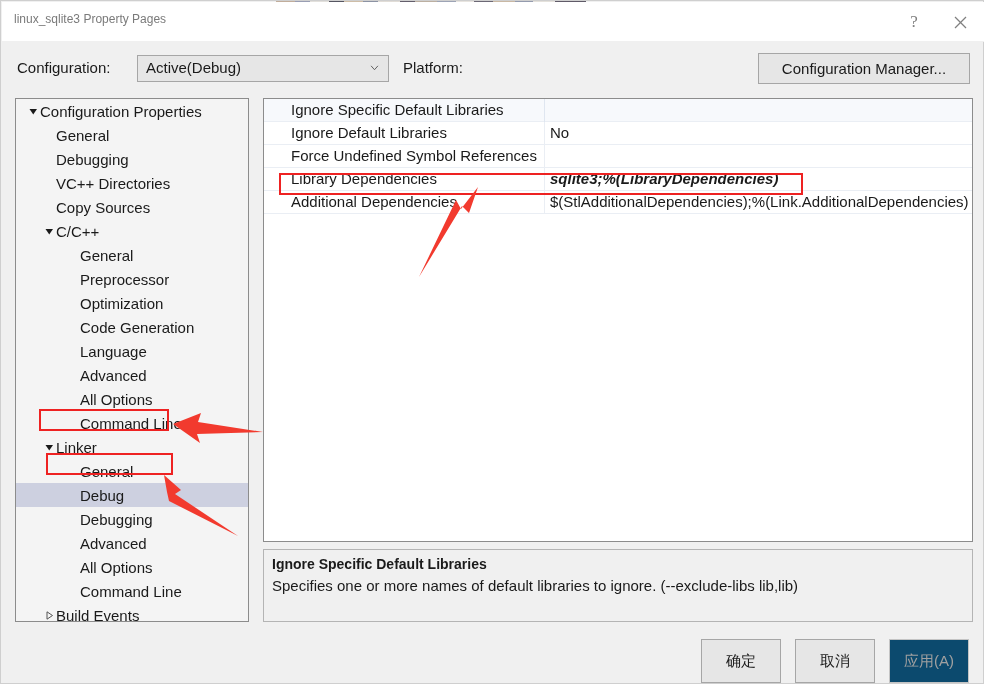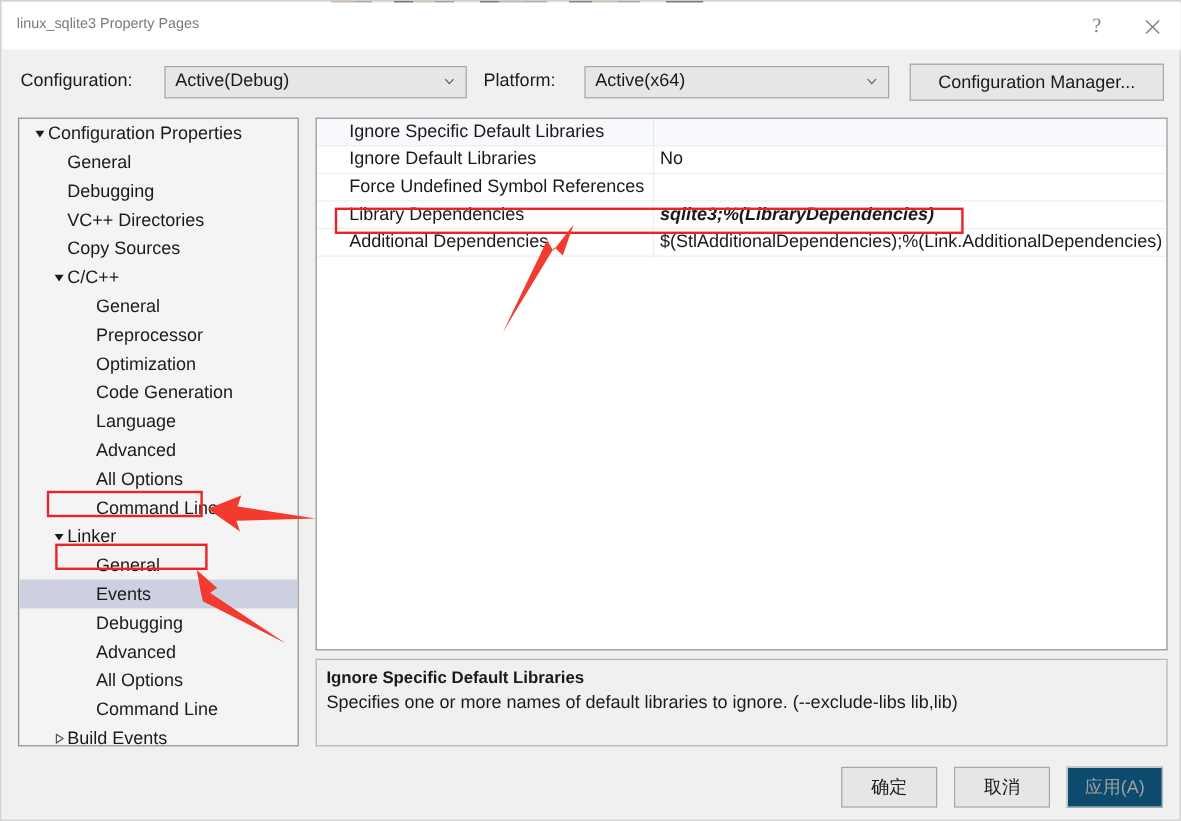--- a/index.html
+++ b/index.html
@@ -118,21 +118,21 @@
   .desc-title{
     position:absolute;left:8px;top:6px;
     font-size:14px;font-weight:bold;color:#1a1a1a;white-space:nowrap;
   }
   .desc-body{
     position:absolute;left:8px;top:27px;
     font-size:15px;color:#1a1a1a;white-space:nowrap;
   }
   
   .fbtn{
-    position:absolute;top:638px;width:80px;height:34px;
+    position:absolute;top:638px;width:80px;height:44px;
     background:#e6e6e6;border:1px solid #a6a6a6;box-sizing:border-box;
     font-size:15px;color:#1a1a1a;
     display:flex;align-items:center;justify-content:center;
     cursor:default;
   }
   .fbtn.disabled{color:#a0a0a0;background:#0c4a6e;border-color:#c4c4c4;}
   #btn-ok{left:700px;}
   #btn-cancel{left:794px;}
   #btn-apply{left:888px;}
   
@@ -173,26 +173,20 @@
 
   <div class="cfg-label">Configuration:</div>
   <div class="combo" id="cfg-combo">
     <div class="val">Active(Debug)</div>
     <svg class="chev" viewBox="0 0 10 7">
       <polyline points="1,1 5,5.5 9,1" fill="none" stroke="#5a5a5a" stroke-width="1.1"></polyline>
     </svg>
   </div>
 
   <div class="plat-label">Platform:</div>
-  <div class="combo" id="plat-combo">
-    <div class="val">Active(x64)</div>
-    <svg class="chev" viewBox="0 0 10 7">
-      <polyline points="1,1 5,5.5 9,1" fill="none" stroke="#5a5a5a" stroke-width="1.1"></polyline>
-    </svg>
-  </div>
 
   <div class="cfgmgr-btn">Configuration Manager...</div>
 
   <div class="tree-panel" id="tree-panel">
       <div class="tree-row">
         <span class="tw" style="left: 10px;">
           <svg width="9" height="9" viewBox="0 0 9 9">
             <polygon points="0.5,2 8,2 4.25,7.5" fill="#1a1a1a"></polygon>
           </svg>
         </span>
@@ -247,21 +241,21 @@
           <svg width="9" height="9" viewBox="0 0 9 9">
             <polygon points="0.5,2 8,2 4.25,7.5" fill="#1a1a1a"></polygon>
           </svg>
         </span>
         <span class="tree-label" style="left: 40px;">Linker</span>
       </div>
       <div class="tree-row">
         <span class="tree-label" style="left: 64px;">General</span>
       </div>
       <div class="tree-row sel">
-        <span class="tree-label" style="left: 64px;">Events</span>
+        <span class="tree-label" style="left: 64px;">Debug</span>
       </div>
       <div class="tree-row">
         <span class="tree-label" style="left: 64px;">Debugging</span>
       </div>
       <div class="tree-row">
         <span class="tree-label" style="left: 64px;">Advanced</span>
       </div>
       <div class="tree-row">
         <span class="tree-label" style="left: 64px;">All Options</span>
       </div>

